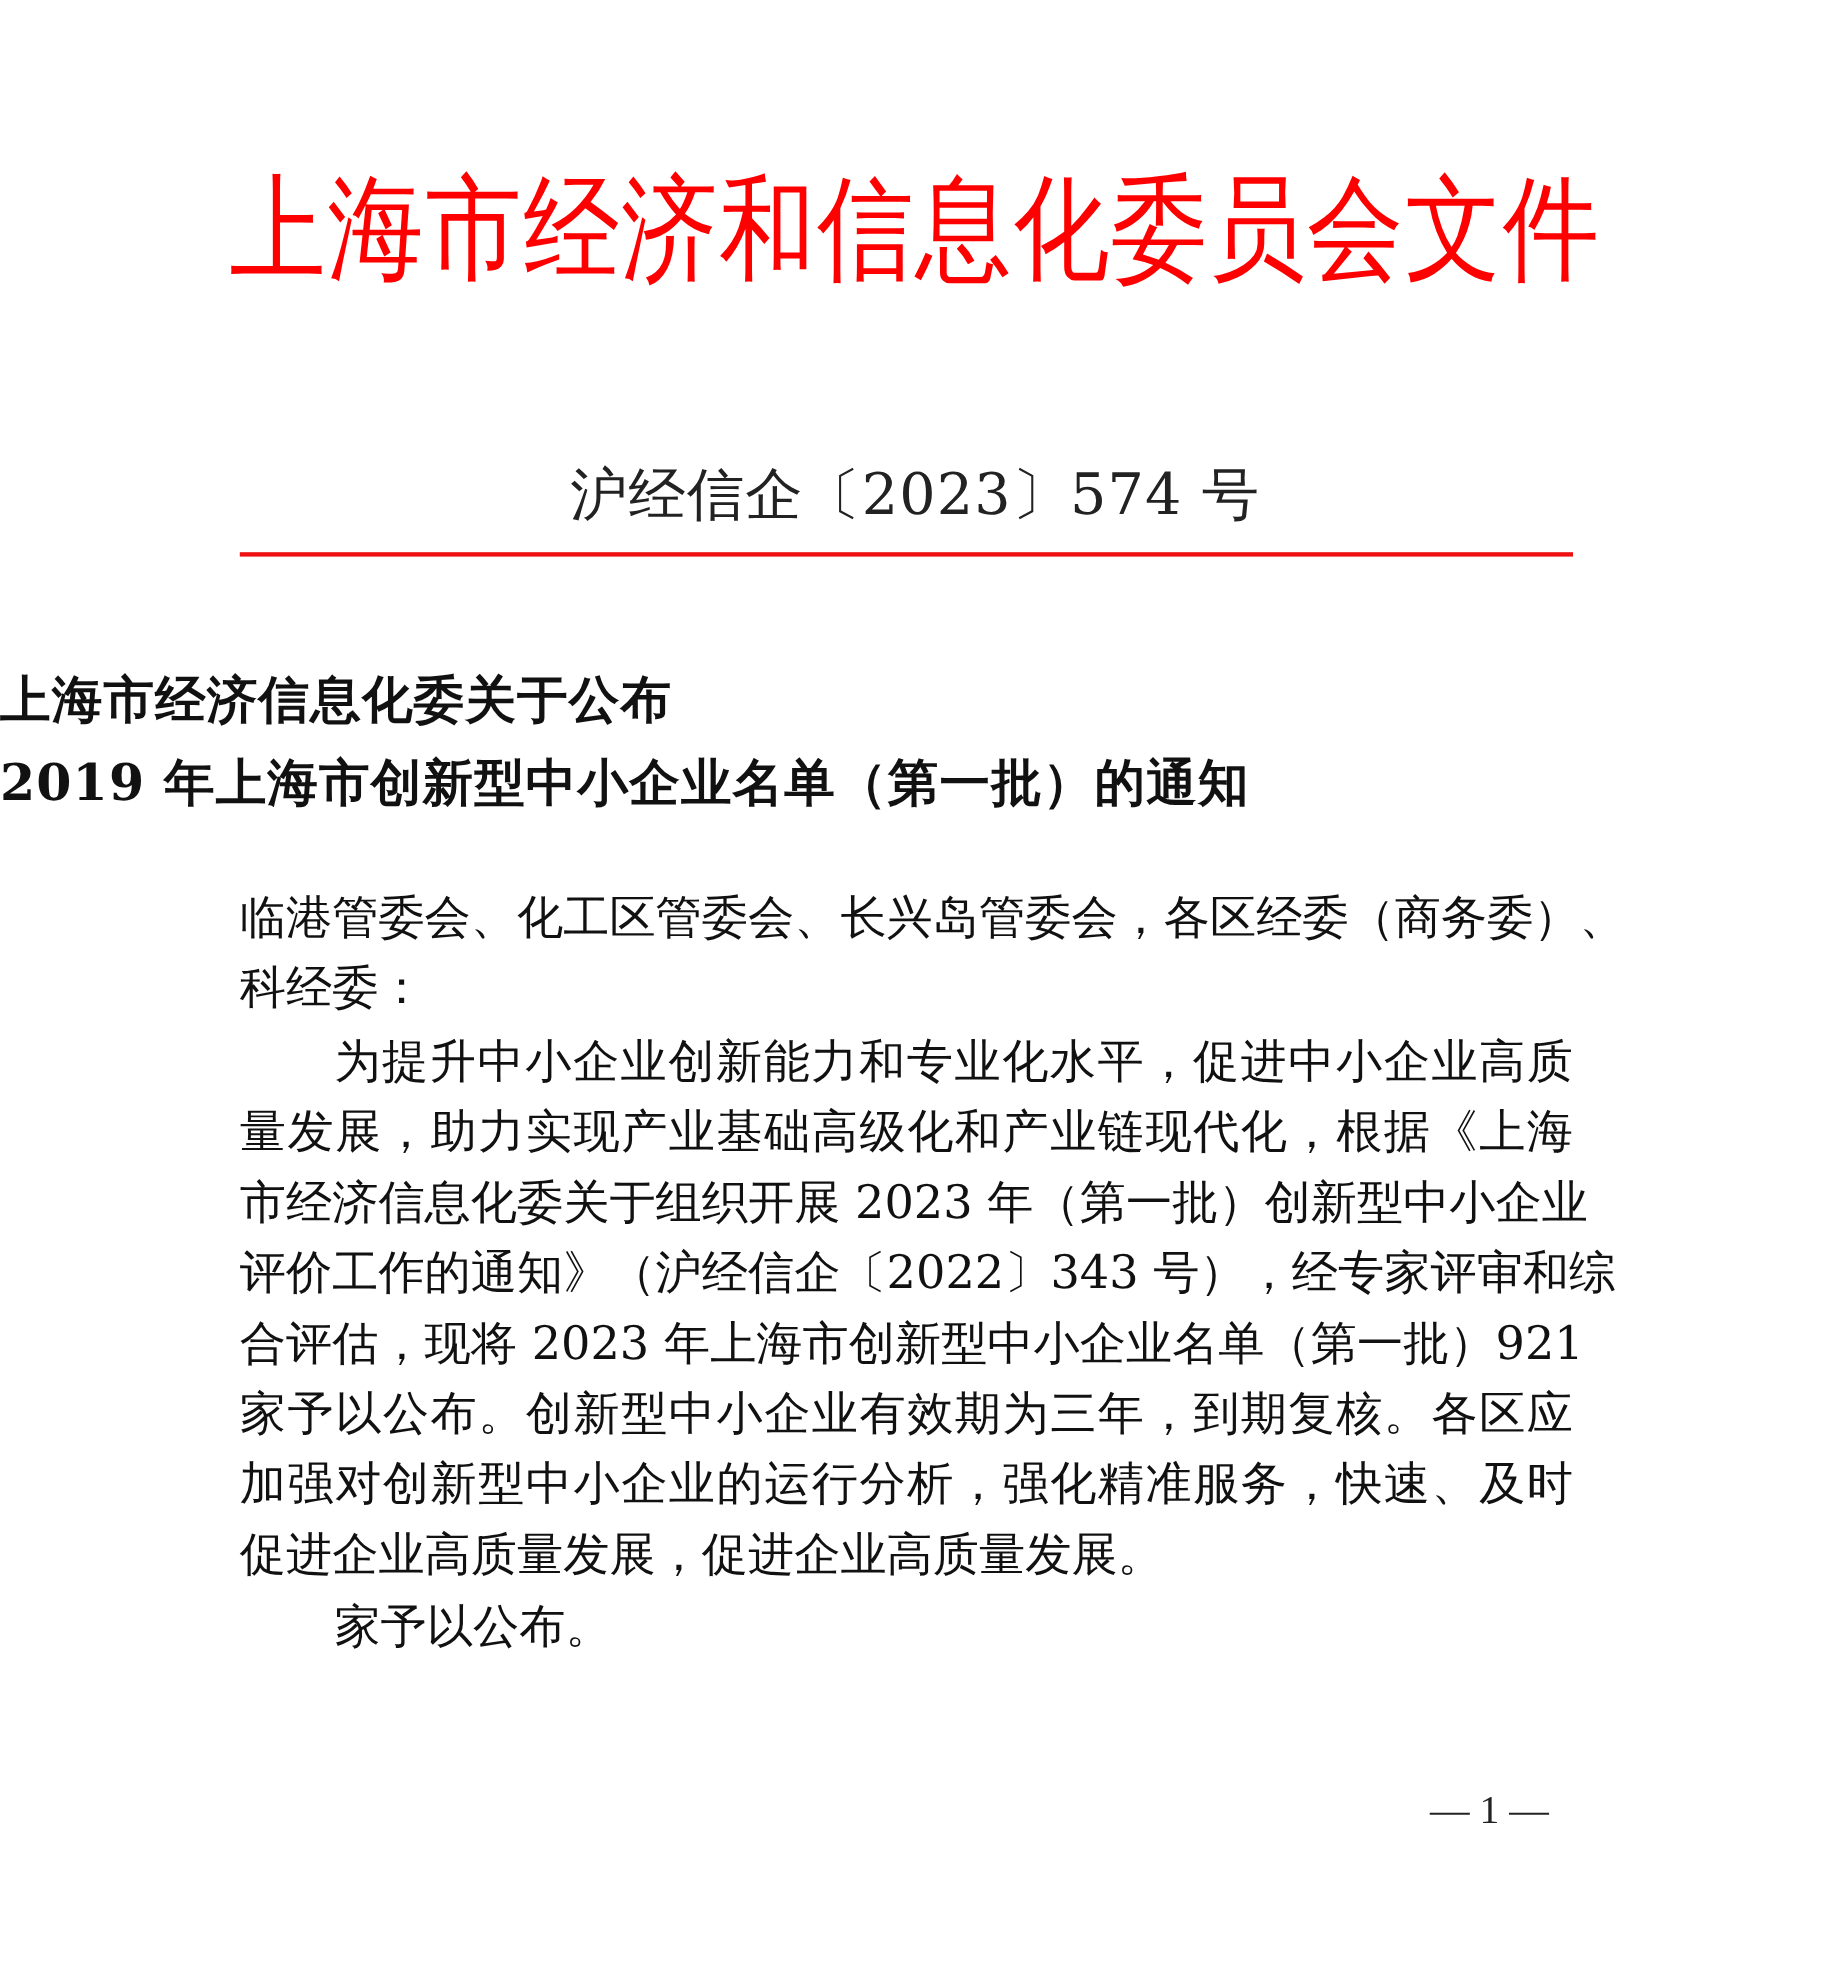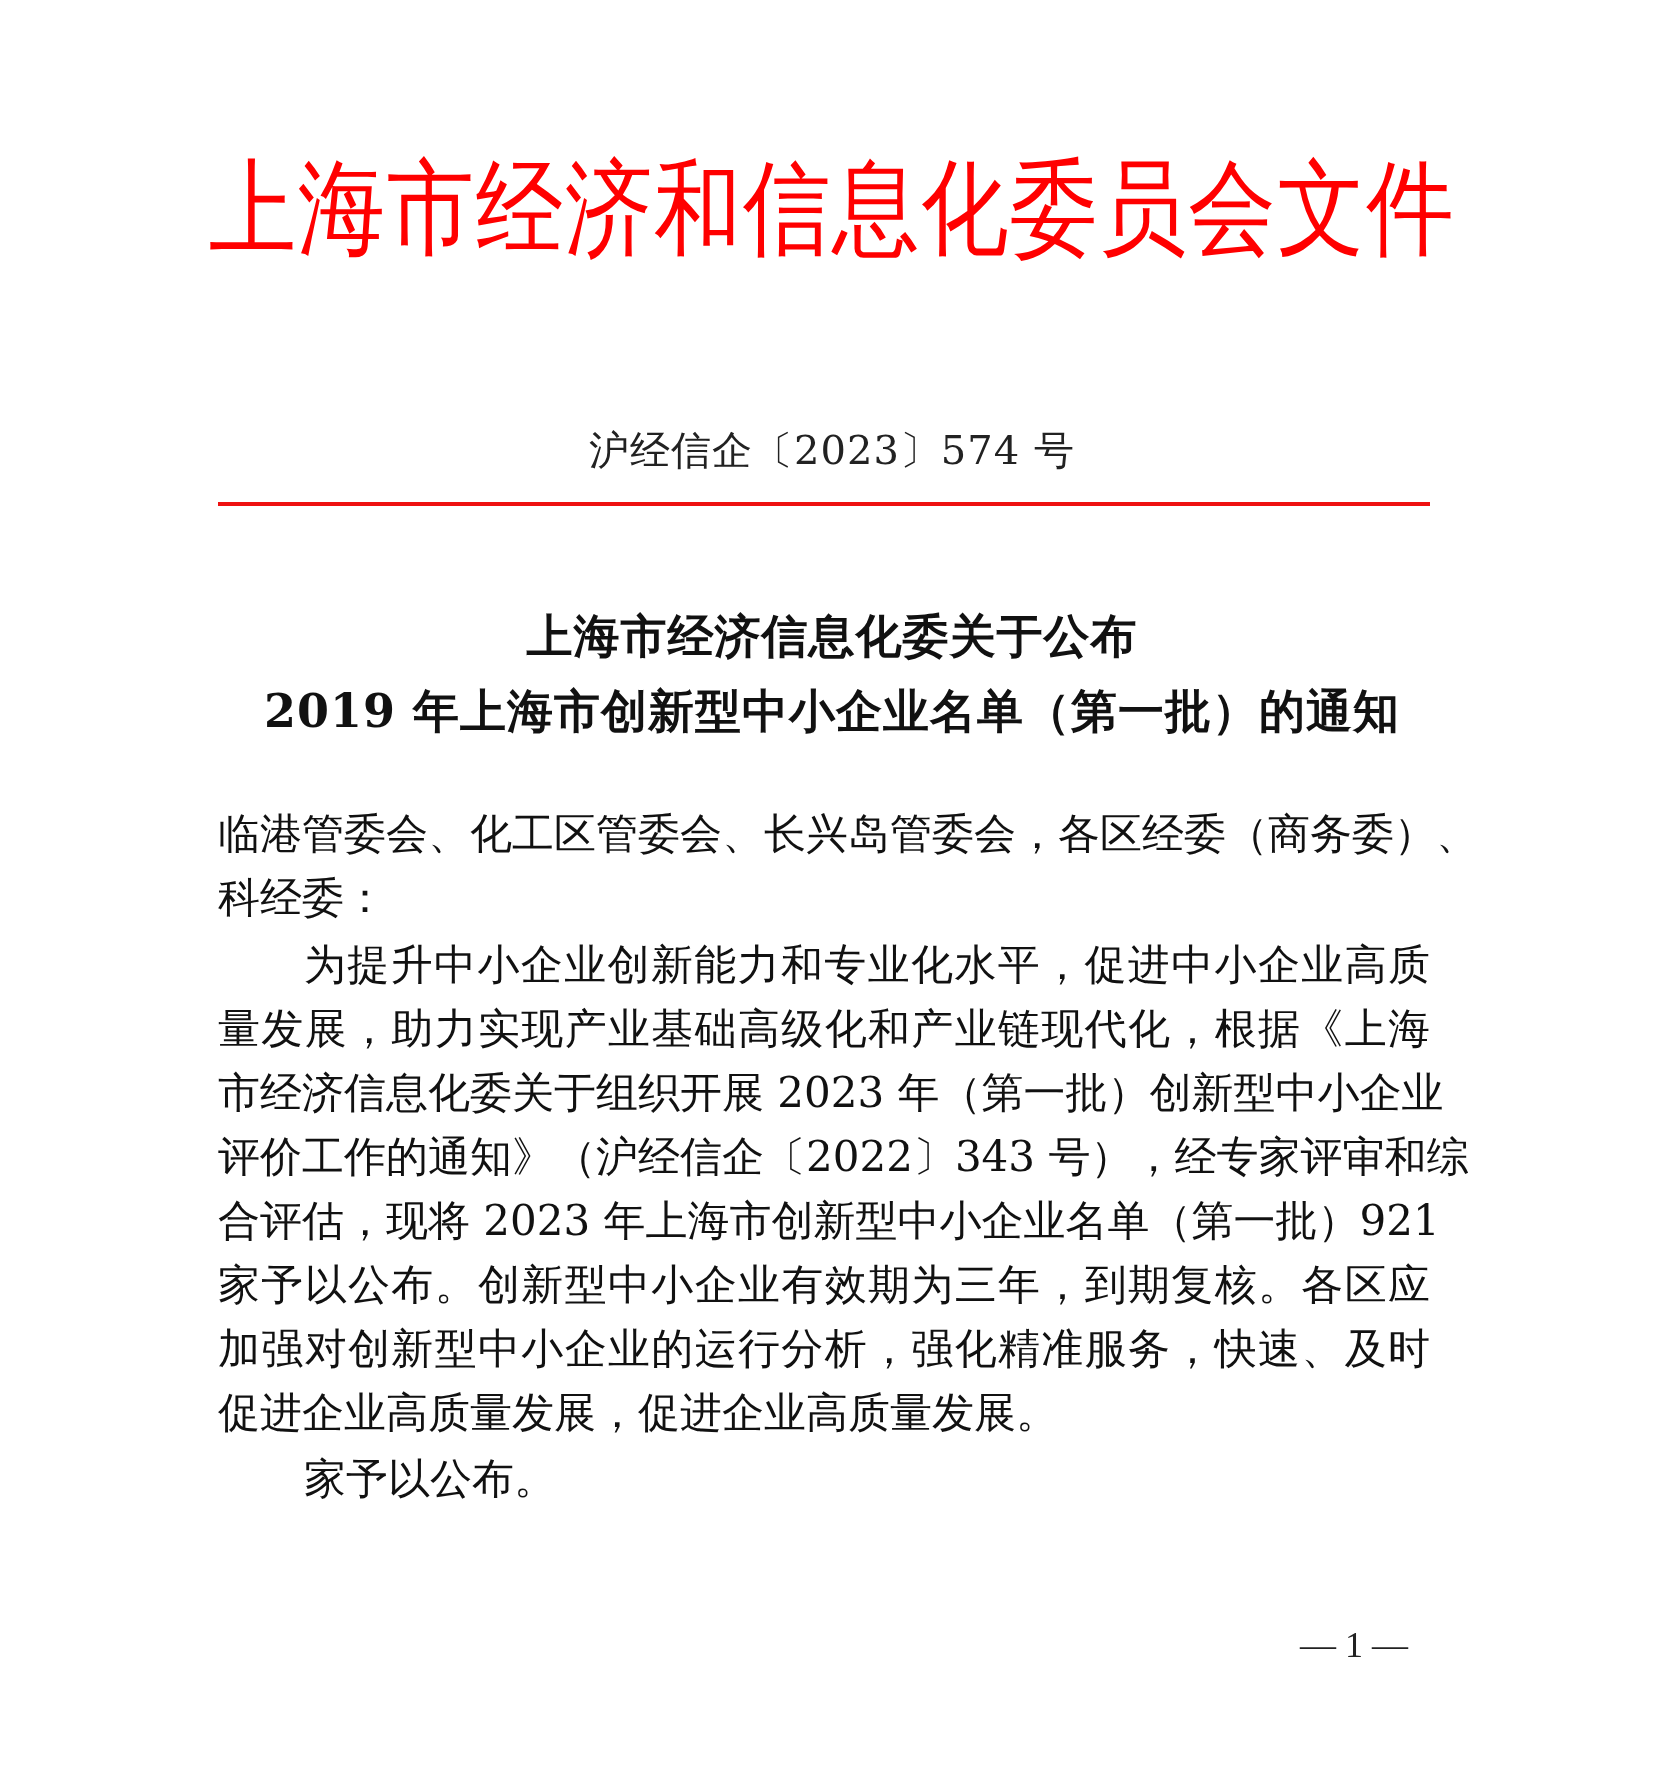--- a/index.html
+++ b/index.html
@@ -2,24 +2,24 @@
 <html><head>
 <meta charset="utf-8">
 <style>
   html, body { margin: 0; padding: 0; background: #ffffff; }
   body { width: 1664px; height: 1788px; position: relative; overflow: hidden;
          font-family: "DejaVu Serif", "Liberation Serif", serif; color: #111; }
   .abs { position: absolute; white-space: nowrap; }
   #masthead { left: 0; width: 1664px; top: 148px; text-align: center;
               color: #ff0000; font-size: 104px; letter-spacing: 2px; line-height: 120px;
               font-family: "DejaVu Serif", serif; transform: scaleX(0.84); transform-origin: 832px 0; }
-  #doc-number { left: 0; width: 1664px; top: 425px; text-align: center; font-size: 40px; line-height: 50px;
+  #doc-number { left: 0; width: 1664px; top: 425px; text-align: center; font-size: 52px; line-height: 50px;
                 color: #222; letter-spacing: 1px; }
   #red-rule { left: 218px; top: 502px; width: 1212px; height: 4px; background: #ee1111; }
-  .title-line { left: 0; width: 1664px; text-align: center; font-weight: bold; font-size: 46px;
+  .title-line { left: 0; width: 1664px; text-align: left; font-weight: bold; font-size: 46px;
                 line-height: 56px; color: #111; letter-spacing: 1px; }
   #title-1 { top: 608px; }
   #title-2 { top: 683px; }
   .body-line { left: 218px; width: 1212px; font-size: 42px; line-height: 50px; color: #111;
                text-align: justify; text-align-last: justify; letter-spacing: 0px; }
   .body-line.last { text-align-last: left; }
   .indent { padding-left: 86px; width: 1126px; }
   #page-number { left: 1300px; top: 1625px; font-size: 36px; line-height: 40px; color: #222;
                  font-family: "Liberation Serif", serif; }
 </style>

